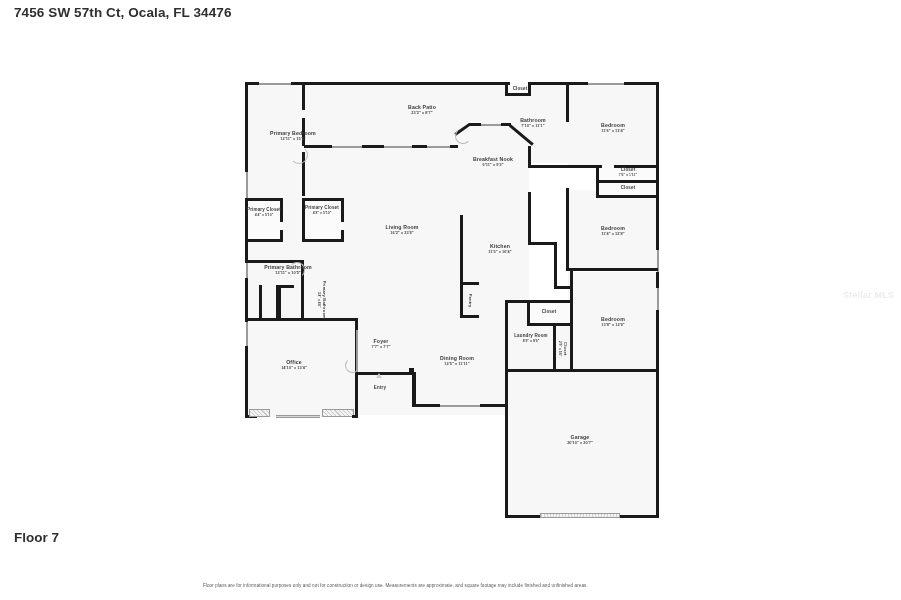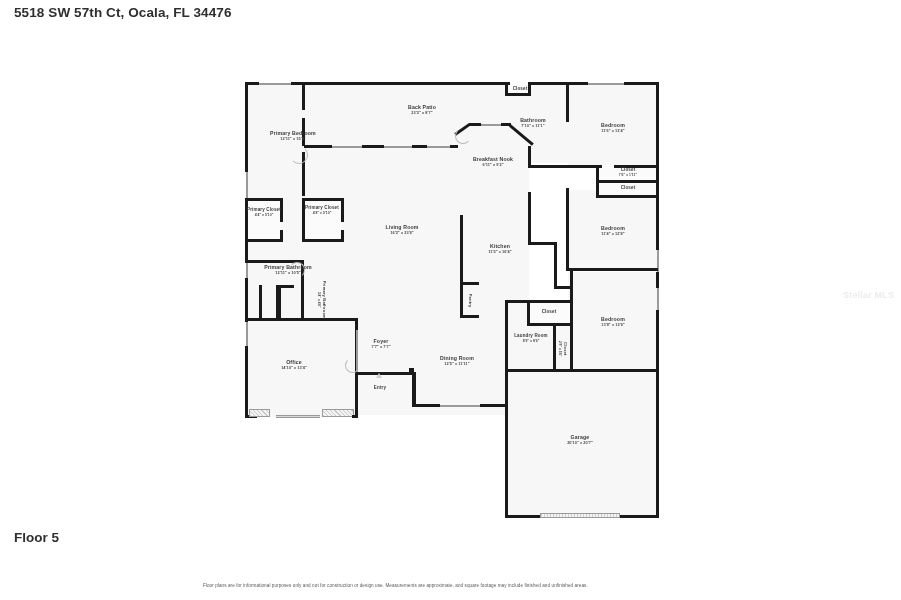--- a/index.html
+++ b/index.html
@@ -162,21 +162,21 @@
     border: 0.5px solid #9a9a9a;
     box-sizing: border-box;
   }
   .gdoor.diag {
     background: repeating-linear-gradient(45deg, #c8c8c8 0 0.8px, #f3f3f3 0.8px 3px);
   }
 </style>
 </head>
 <body>
 
-<div id="page-title">5518 SW 57th Ct, Ocala, FL 34476</div>
+<div id="page-title">7456 SW 57th Ct, Ocala, FL 34476</div>
 
 <div id="plan">
 
   <div class="room" style="left:247px;top:83px;width:57px;height:113px;"></div>
 
   <div class="patio" style="left:343px;top:83px;width:126px;height:64px;"></div>
 
   <div class="room" style="left:304px;top:83px;width:225px;height:243px;"></div>
   <div class="room" style="left:247px;top:196px;width:282px;height:130px;"></div>
   <div class="room" style="left:350px;top:320px;width:160px;height:95px;"></div>
@@ -448,15 +448,15 @@
 
   <div class="lbl" style="left:580px;top:434px;">
     <span class="n">Garage</span>
     <span class="d">20'10" x 20'7"</span>
   </div>
 
 </div>
 
 <div id="watermark">Stellar MLS</div>
 
-<div id="floor-label">Floor 5</div>
+<div id="floor-label">Floor 7</div>
 
 <div id="disclaimer">Floor plans are for informational purposes only and not for construction or design use. Measurements are approximate, and square footage may include finished and unfinished areas.</div>
 
 </body></html>

